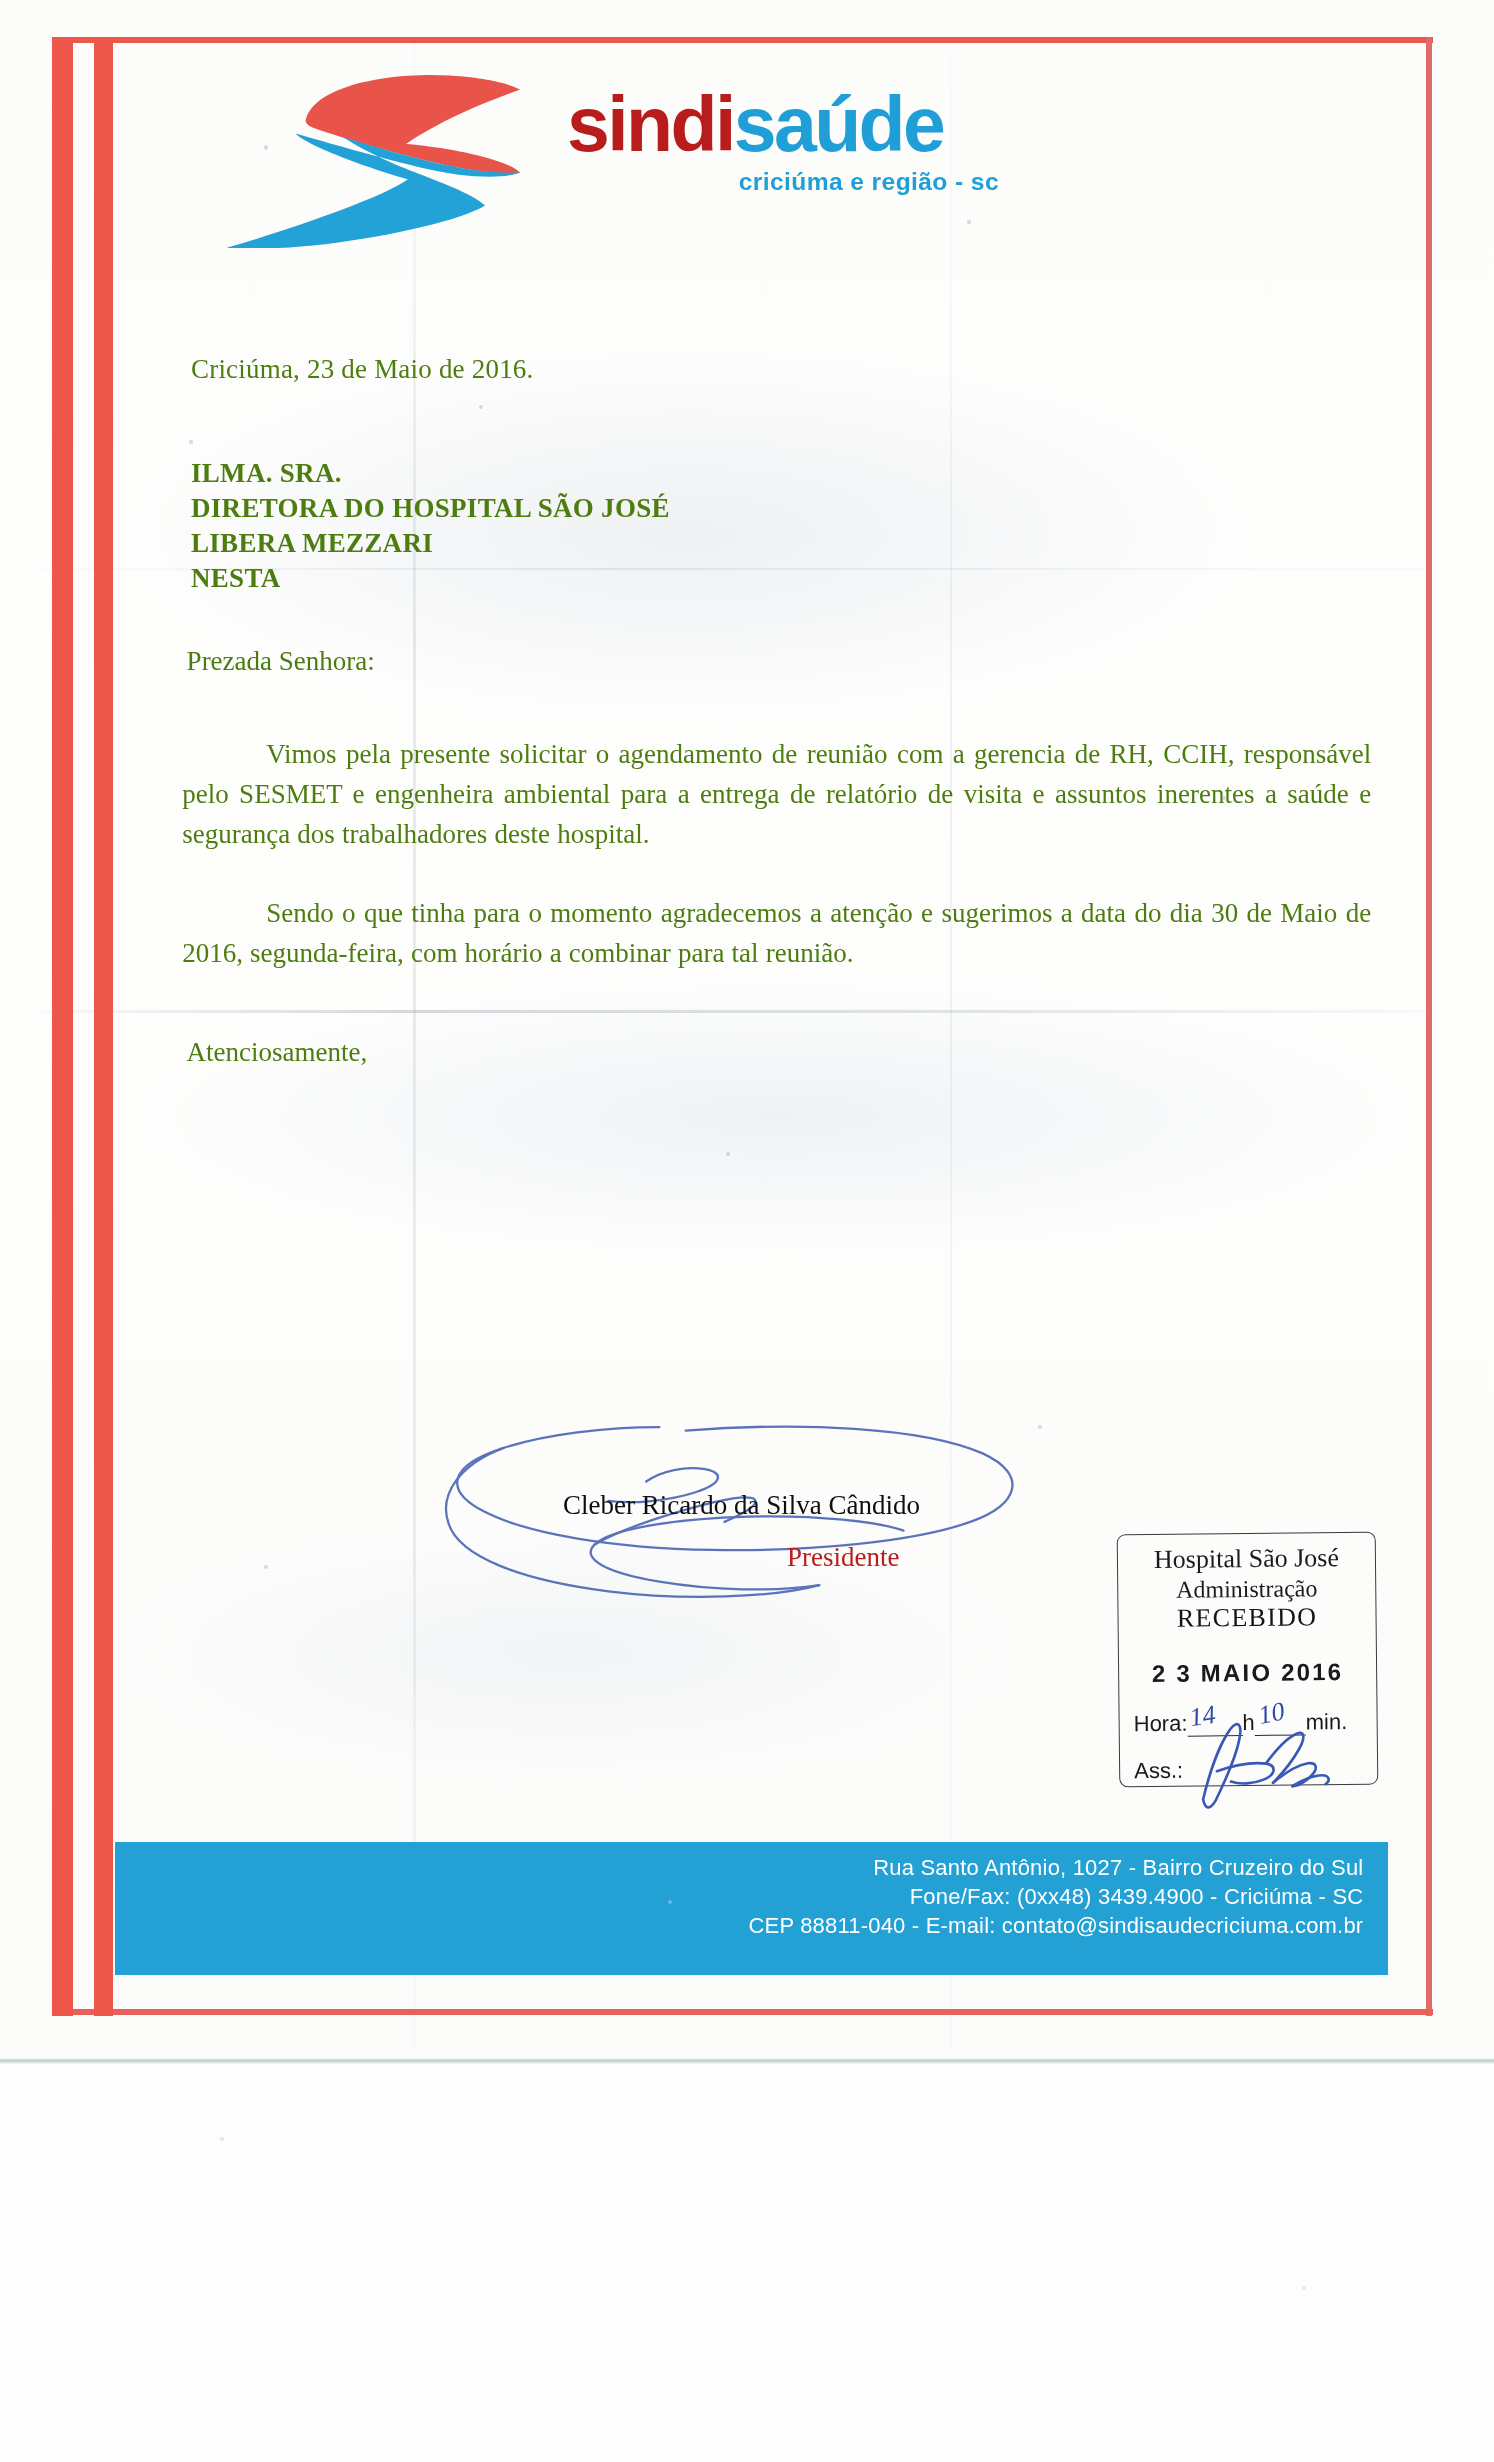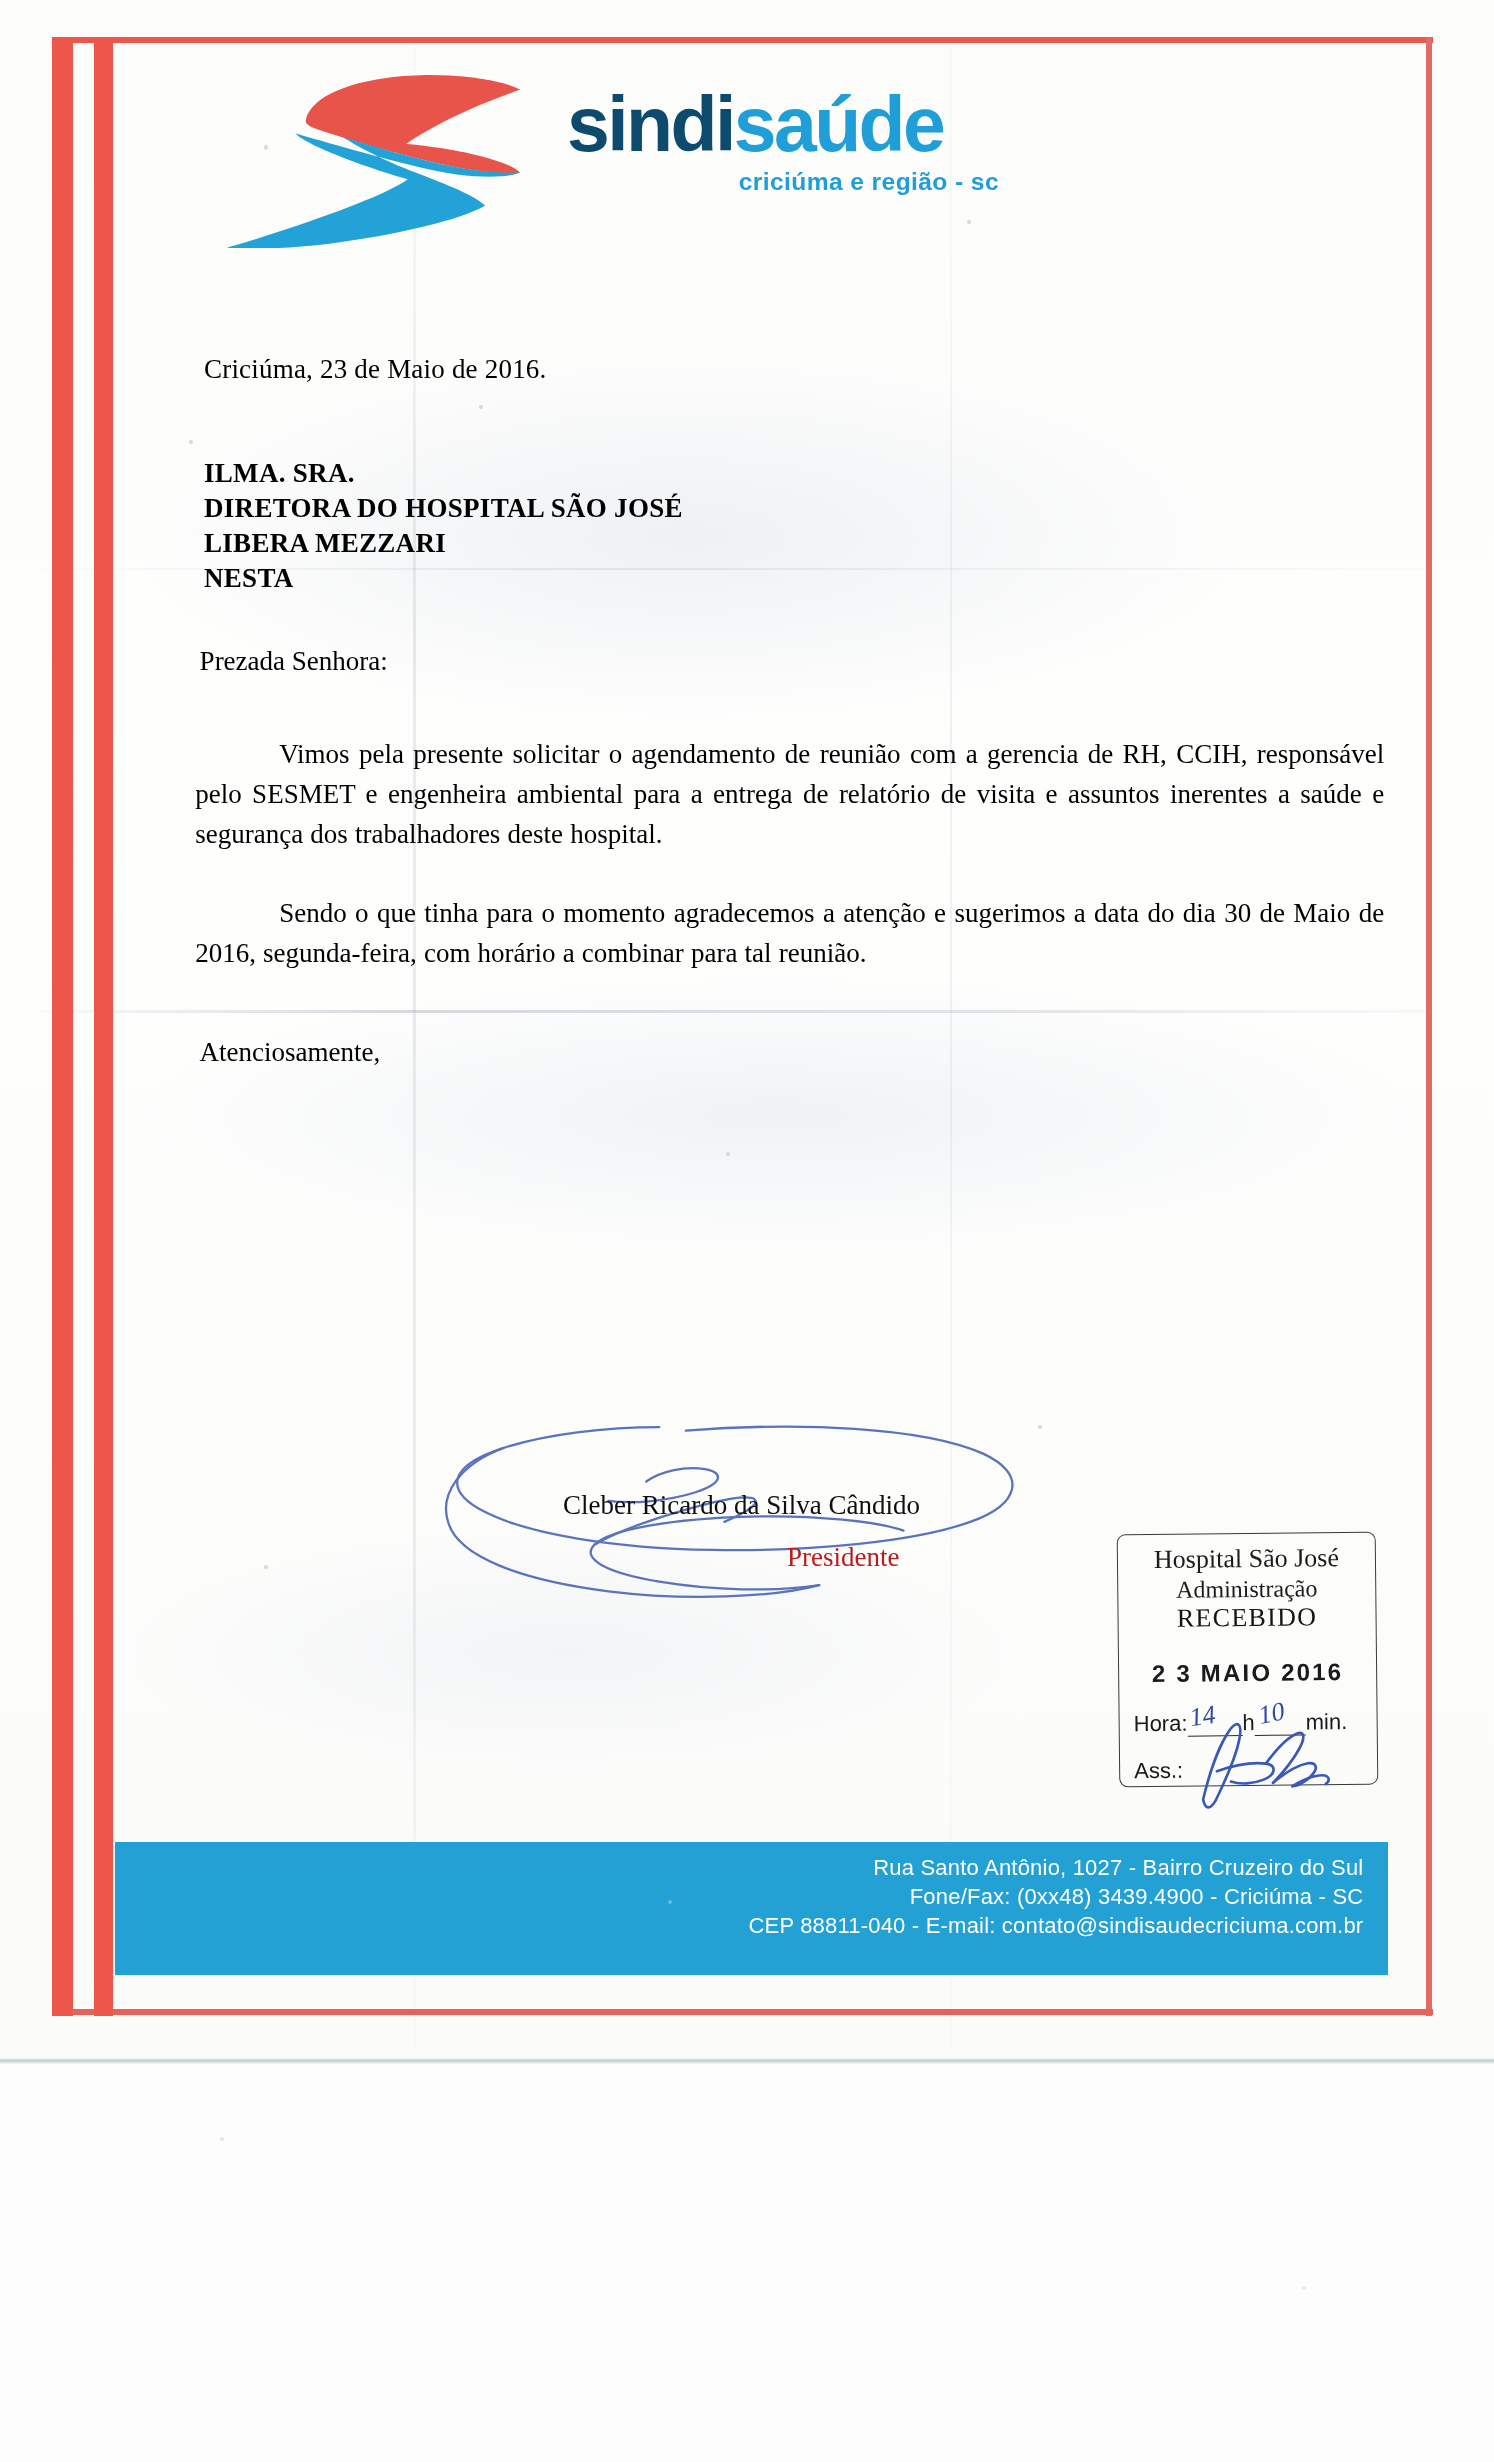--- a/index.html
+++ b/index.html
@@ -109,41 +109,41 @@
     height: 132px;
   }
   .wordmark-main {
     font-family: "Liberation Sans", sans-serif;
     font-weight: bold;
     font-size: 77px;
     letter-spacing: -2.6px;
     line-height: 84px;
     white-space: nowrap;
   }
-  .wm-sindi { color: #0c4a6e; }
+  .wm-sindi { color: #b91c1c; }
   .wm-saude { color: #1f9ed8; }
   .wordmark-tag {
     font-family: "Liberation Sans", sans-serif;
     font-weight: bold;
     font-size: 24.6px;
     letter-spacing: 0.4px;
     color: #1f9ed8;
     text-align: center;
     padding-right: 12.3px;
     margin-top: 1.8px;
     white-space: nowrap;
   }
 
   
   .letter {
     position: absolute;
-    left: 204px;
+    left: 191px;
     top: 352px;
     width: 1183px;
-    color: #000000;
+    color: #4d7c0f;
   }
   .date-line {
     font-size: 27px;
     line-height: 35px;
     letter-spacing: 0.2px;
   }
   .addressee {
     margin-top: 69px;
     font-weight: bold;
     font-size: 27px;

